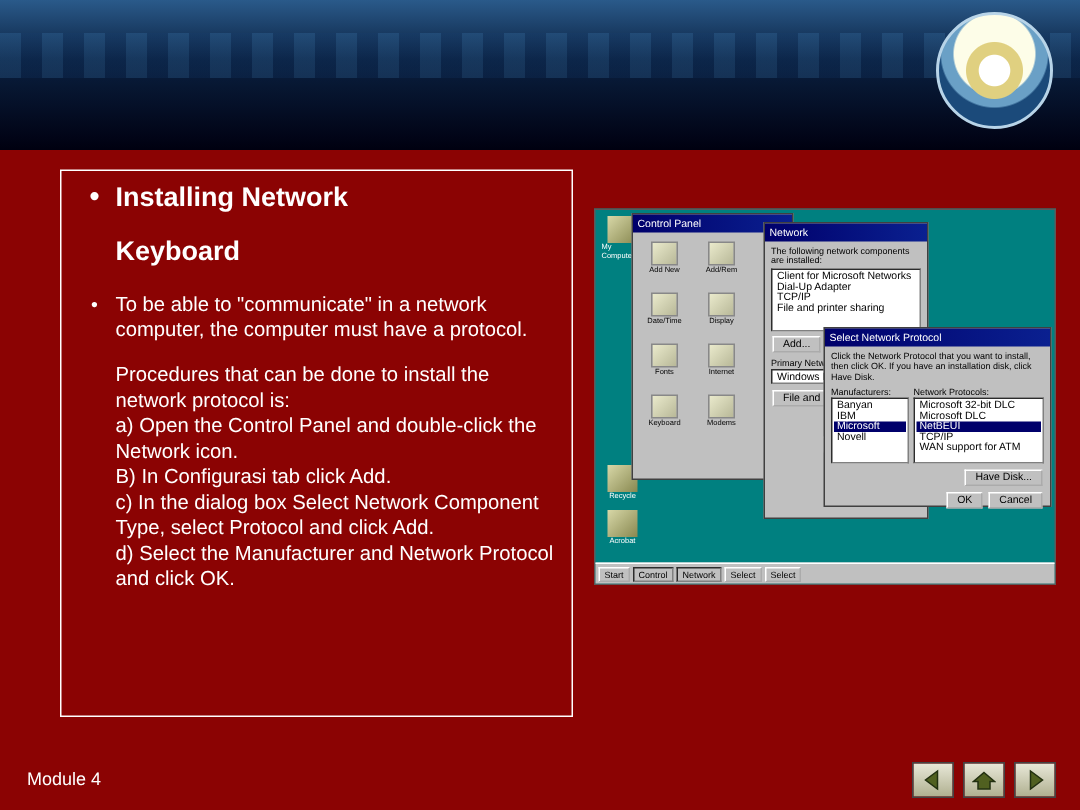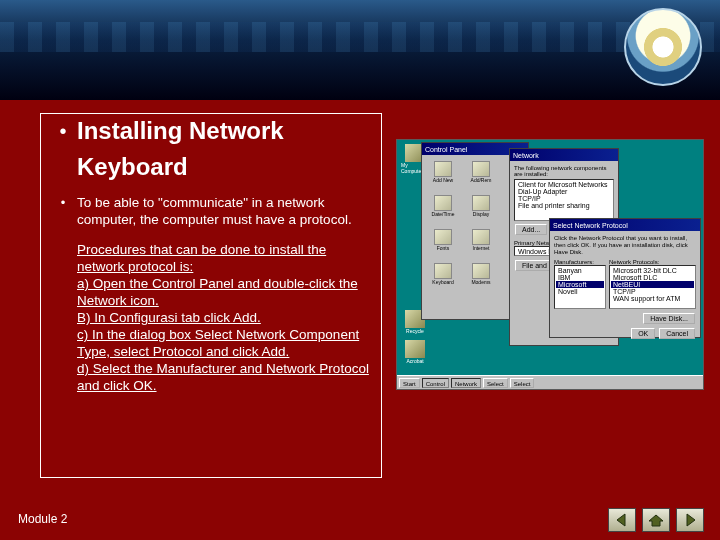--- a/index.html
+++ b/index.html
@@ -30,26 +30,26 @@
     border-radius: 50%;
   }
   .content-box {
     position: absolute; top: 113px; left: 40px; width: 342px; height: 365px;
     border: 1px solid #fff;
     background: #8b0303;
     padding: 4px 8px 4px 8px;
   }
   .title-row { display: flex; align-items: flex-start; }
   .bullet-big { color: #fff; font-size: 20px; width: 28px; text-align: center; line-height: 26px; }
-  .title-text { color: #fff; font-size: 24px; font-weight: bold; line-height: 26px; flex: 1; }
+  .title-text { color: #fff; font-size: 18px; font-weight: bold; line-height: 26px; flex: 1; }
   .title-text .line2 { display: block; margin-top: 10px; }
   .body-row { display: flex; margin-top: 14px; }
   .bullet-small { color: #fff; font-size: 13px; width: 28px; text-align: center; line-height: 17px; }
   .body-text { color: #fff; font-size: 13.5px; line-height: 17px; flex: 1; white-space: pre-line; }
-  .body-text.para2 { margin-top: 13px; margin-left: 28px; text-decoration: underline; }
+  .body-text.para2 { margin-top: 13px; margin-left: 28px; }
   .image-area {
     position: absolute; top: 139px; left: 396px; width: 308px; height: 251px;
     background: #008080; border: 1px solid #5a5a5a;
   }
   .win { position: absolute; background: #c0c0c0; border: 1px solid #404040; }
   .win .tb { height: 12px; background: linear-gradient(90deg,#00006b,#0a2090); display:flex; align-items:center; padding:0 3px; }
   .win .tb span { color:#fff; font-size:7px; }
   .win .body { padding:4px; font-size:7px; color:#000; }
   .icon-grid { position:absolute; top:18px; left:6px; display:grid; grid-template-columns: repeat(2,34px); gap:8px 4px; }
   .ig { width:30px; height:26px; display:flex; flex-direction:column; align-items:center; font-size:5px; color:#000; }
@@ -228,21 +228,21 @@
 
     <div class="taskbar">
       <div class="tbtn">Start</div>
       <div class="tbtn p">Control</div>
       <div class="tbtn p">Network</div>
       <div class="tbtn">Select</div>
       <div class="tbtn">Select</div>
     </div>
   </div>
 
-  <div class="footer-text">Module  2</div>
+  <div class="footer-text">Module  4</div>
 
   <div class="nav-buttons">
     <div class="nav-btn">
       <svg viewBox="0 0 16 14">
           <polygon points="11,1 3,7 11,13" fill="#506020" stroke="#223010"></polygon>
         </svg>
     </div>
     <div class="nav-btn">
       <svg viewBox="0 0 16 14">
           <polygon points="8,2 15,8 12,8 12,13 4,13 4,8 1,8" fill="#506020" stroke="#223010"></polygon>

